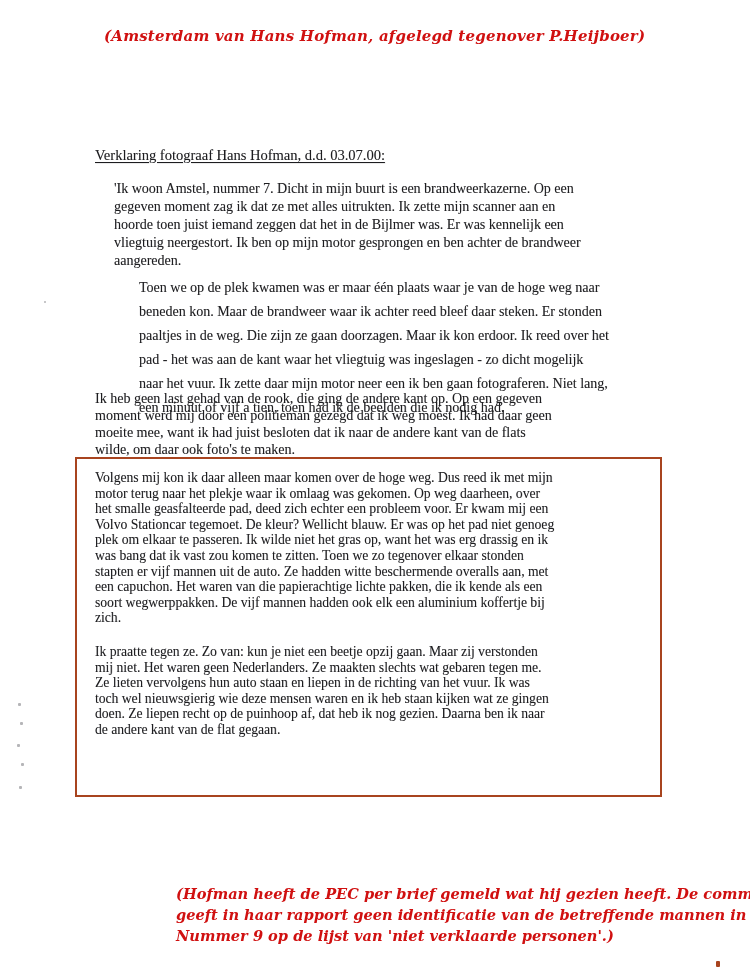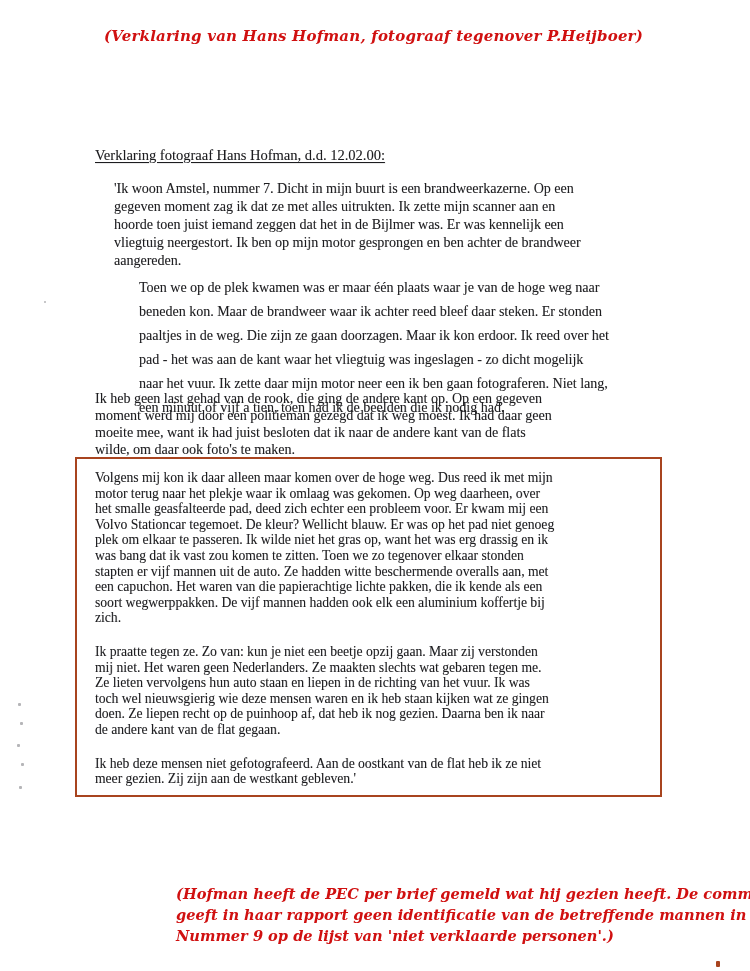--- a/index.html
+++ b/index.html
@@ -103,36 +103,35 @@
     width: 4px; height: 6px;
     background: var(--box-border, #a8441f);
     border-radius: 1px;
   }
 </style>
 </head>
 <body>
 
 <div class="page">
 
-  <div class="annotation annotation-top">(Verklaring van Hans Hofman, fotograaf tegenover P.Heijboer)</div>
+  <div class="annotation annotation-top">(Amsterdam van Hans Hofman, afgelegd tegenover P.Heijboer)</div>
 
 
-  <div class="title">Verklaring fotograaf Hans Hofman, d.d. 12.02.00:</div>
+  <div class="title">Verklaring fotograaf Hans Hofman, d.d. 03.07.00:</div>
 
   <div class="para p1">'Ik woon Amstel, nummer 7. Dicht in mijn buurt is een brandweerkazerne. Op een<br>gegeven moment zag ik dat ze met alles uitrukten. Ik zette mijn scanner aan en<br>hoorde toen juist iemand zeggen dat het in de Bijlmer was. Er was kennelijk een<br>vliegtuig neergestort. Ik ben op mijn motor gesprongen en ben achter de brandweer<br>aangereden.</div>
 
   <div class="para p2">Toen we op de plek kwamen was er maar één plaats waar je van de hoge weg naar<br>beneden kon. Maar de brandweer waar ik achter reed bleef daar steken. Er stonden<br>paaltjes in de weg. Die zijn ze gaan doorzagen. Maar ik kon erdoor. Ik reed over het<br>pad - het was aan de kant waar het vliegtuig was ingeslagen - zo dicht mogelijk<br>naar het vuur. Ik zette daar mijn motor neer een ik ben gaan fotograferen. Niet lang,<br>een minuut of vijf a tien, toen had ik de beelden die ik nodig had.</div>
 
   <div class="para p3">Ik heb geen last gehad van de rook, die ging de andere kant op. Op een gegeven<br>moment werd mij door een politieman gezegd dat ik weg moest. Ik had daar geen<br>moeite mee, want ik had juist besloten dat ik naar de andere kant van de flats<br>wilde, om daar ook foto's te maken.</div>
 
   <div class="highlight-box">
     <div class="inner">
       <div class="para">Volgens mij kon ik daar alleen maar komen over de hoge weg. Dus reed ik met mijn<br>motor terug naar het plekje waar ik omlaag was gekomen. Op weg daarheen, over<br>het smalle geasfalteerde pad, deed zich echter een probleem voor. Er kwam mij een<br>Volvo Stationcar tegemoet. De kleur? Wellicht blauw. Er was op het pad niet genoeg<br>plek om elkaar te passeren. Ik wilde niet het gras op, want het was erg drassig en ik<br>was bang dat ik vast zou komen te zitten. Toen we zo tegenover elkaar stonden<br>stapten er vijf mannen uit de auto. Ze hadden witte beschermende overalls aan, met<br>een capuchon. Het waren van die papierachtige lichte pakken, die ik kende als een<br>soort wegwerppakken. De vijf mannen hadden ook elk een aluminium koffertje bij<br>zich.</div>
       <div class="para">Ik praatte tegen ze. Zo van: kun je niet een beetje opzij gaan. Maar zij verstonden<br>mij niet. Het waren geen Nederlanders. Ze maakten slechts wat gebaren tegen me.<br>Ze lieten vervolgens hun auto staan en liepen in de richting van het vuur. Ik was<br>toch wel nieuwsgierig wie deze mensen waren en ik heb staan kijken wat ze gingen<br>doen. Ze liepen recht op de puinhoop af, dat heb ik nog gezien. Daarna ben ik naar<br>de andere kant van de flat gegaan.</div>
-      <div class="para">Ik heb deze mensen niet gefotografeerd. Aan de oostkant van de flat heb ik ze niet<br>meer gezien. Zij zijn aan de westkant gebleven.'</div>
     </div>
   </div>
 
   <div class="annotation annotation-bottom">(Hofman heeft de PEC per brief gemeld wat hij gezien heeft. De commissie<br>geeft in haar rapport geen identificatie van de betreffende mannen in het wit.<br>Nummer 9 op de lijst van 'niet verklaarde personen'.)</div>
 
   <div class="speck sp1"></div>
   <div class="speck sp2"></div>
   <div class="speck sp3"></div>
   <div class="speck sp4"></div>
   <div class="speck sp5"></div>

